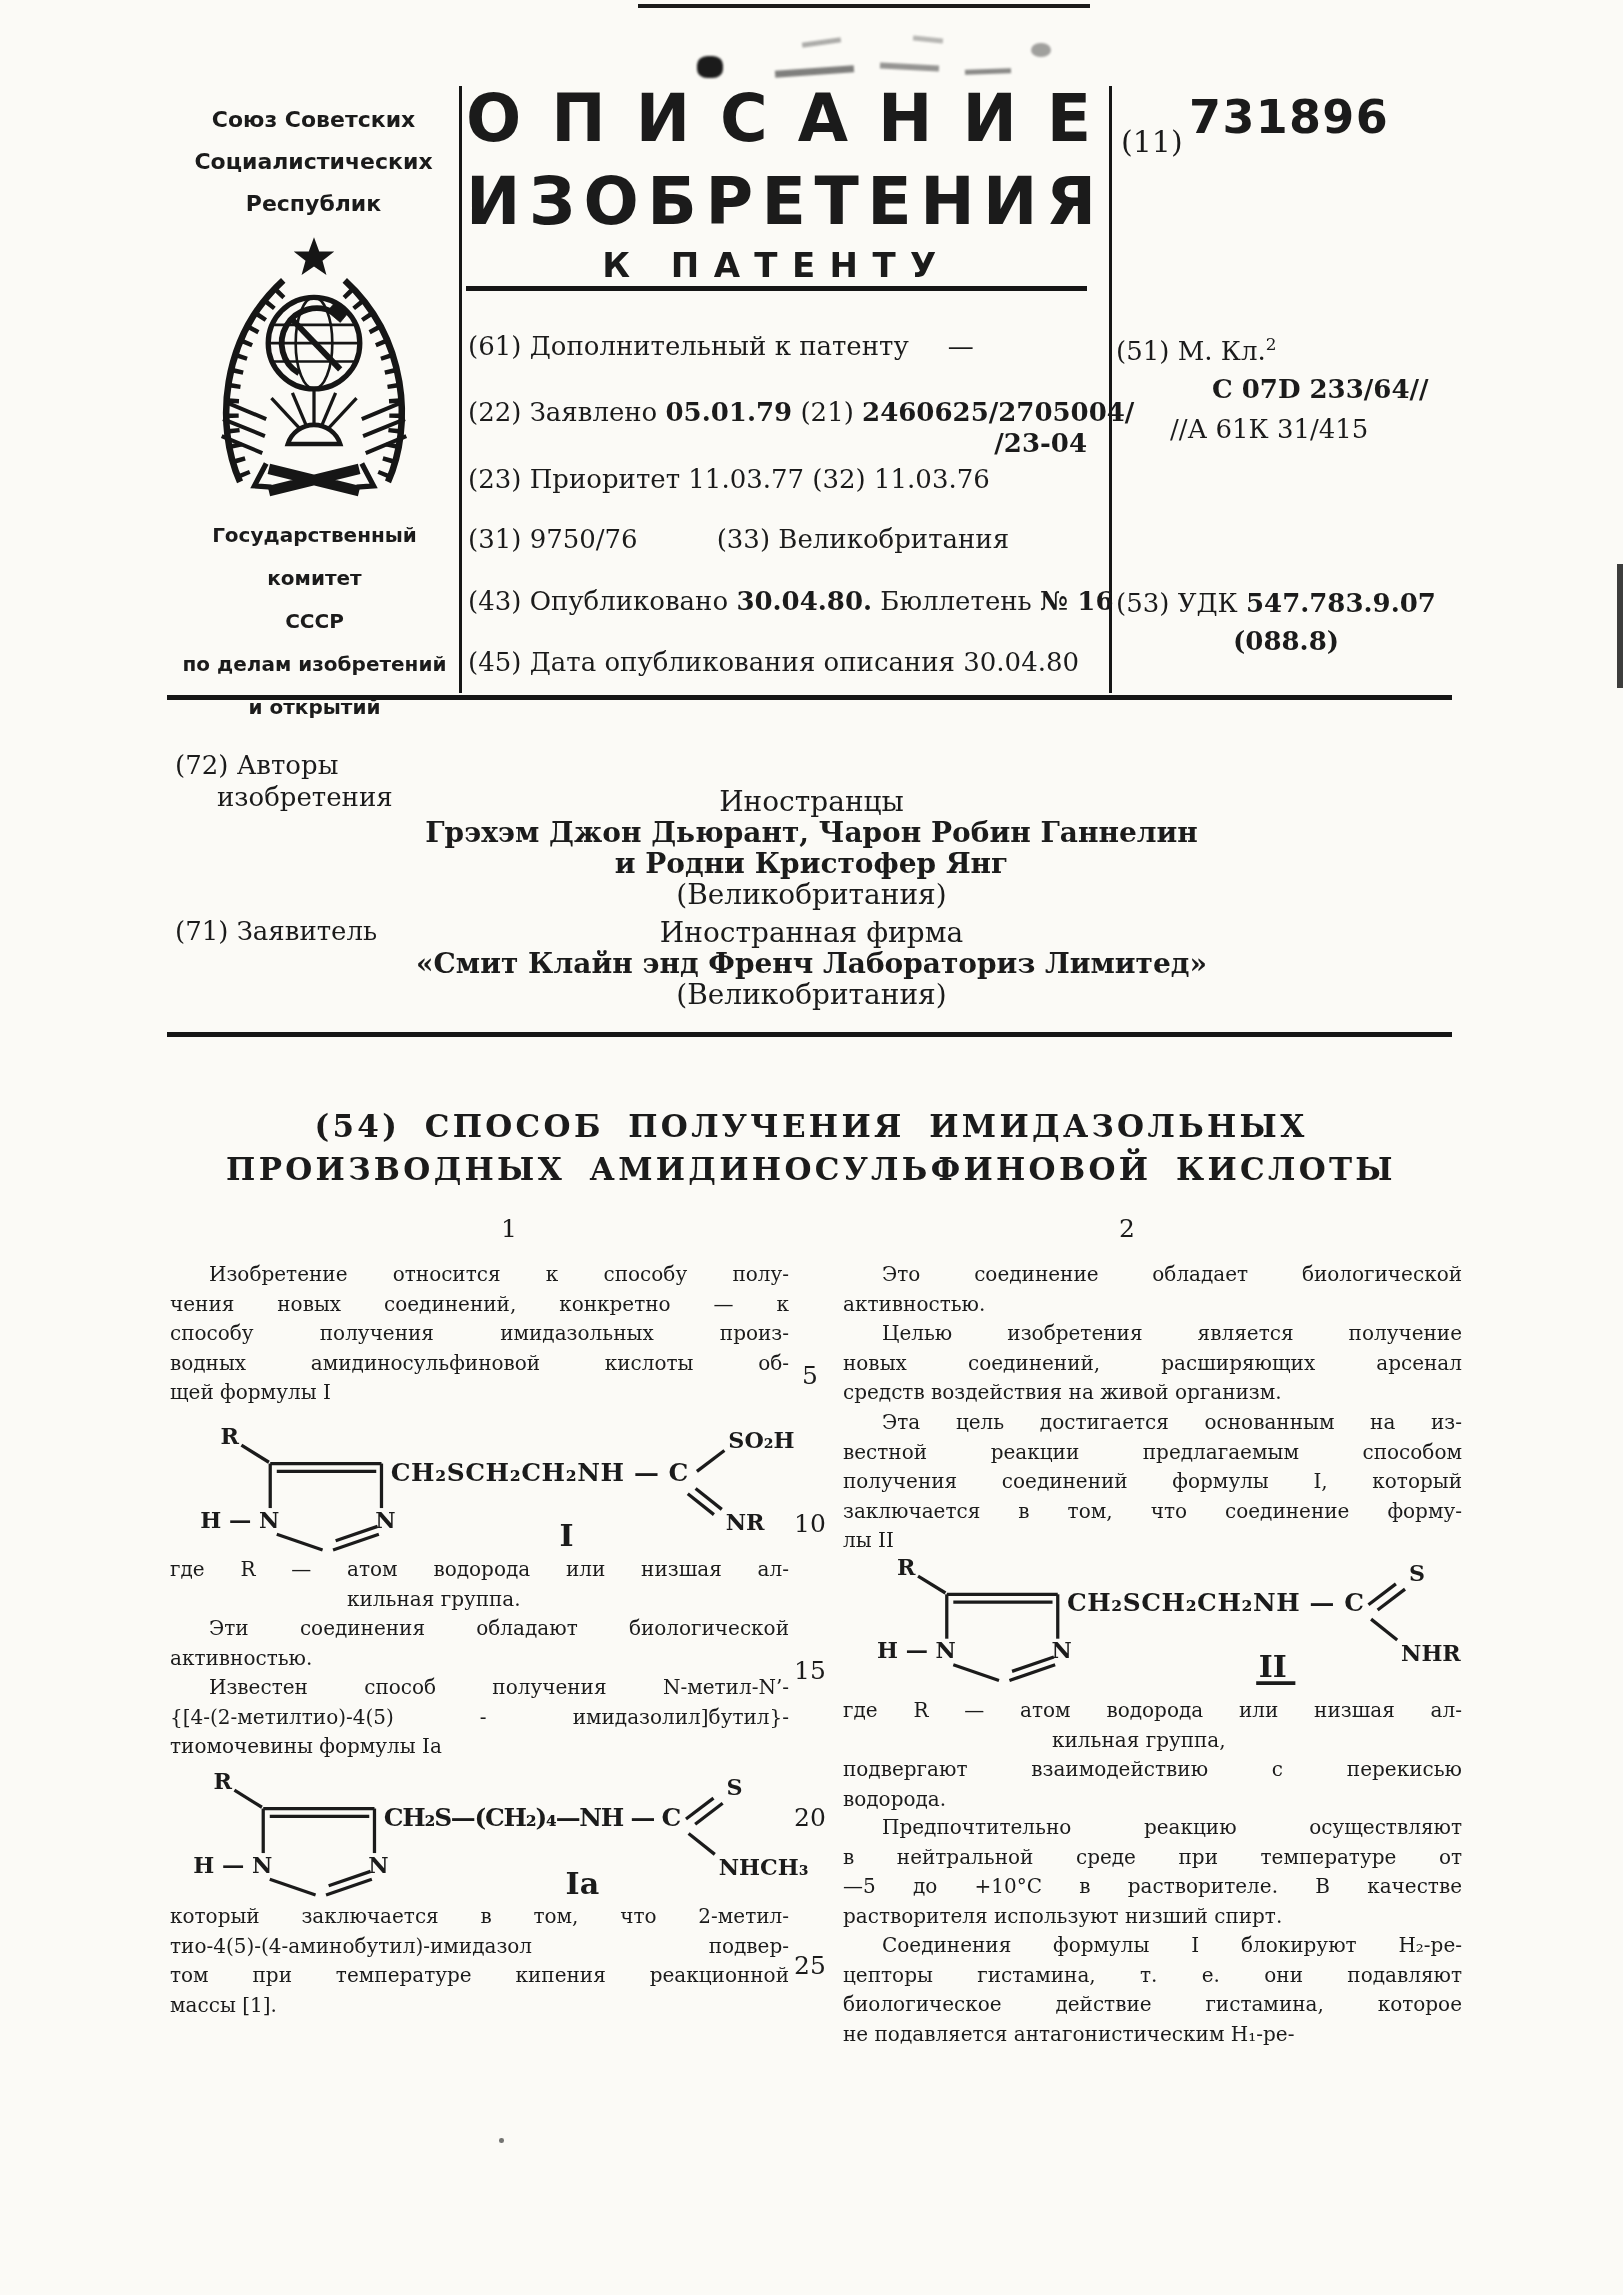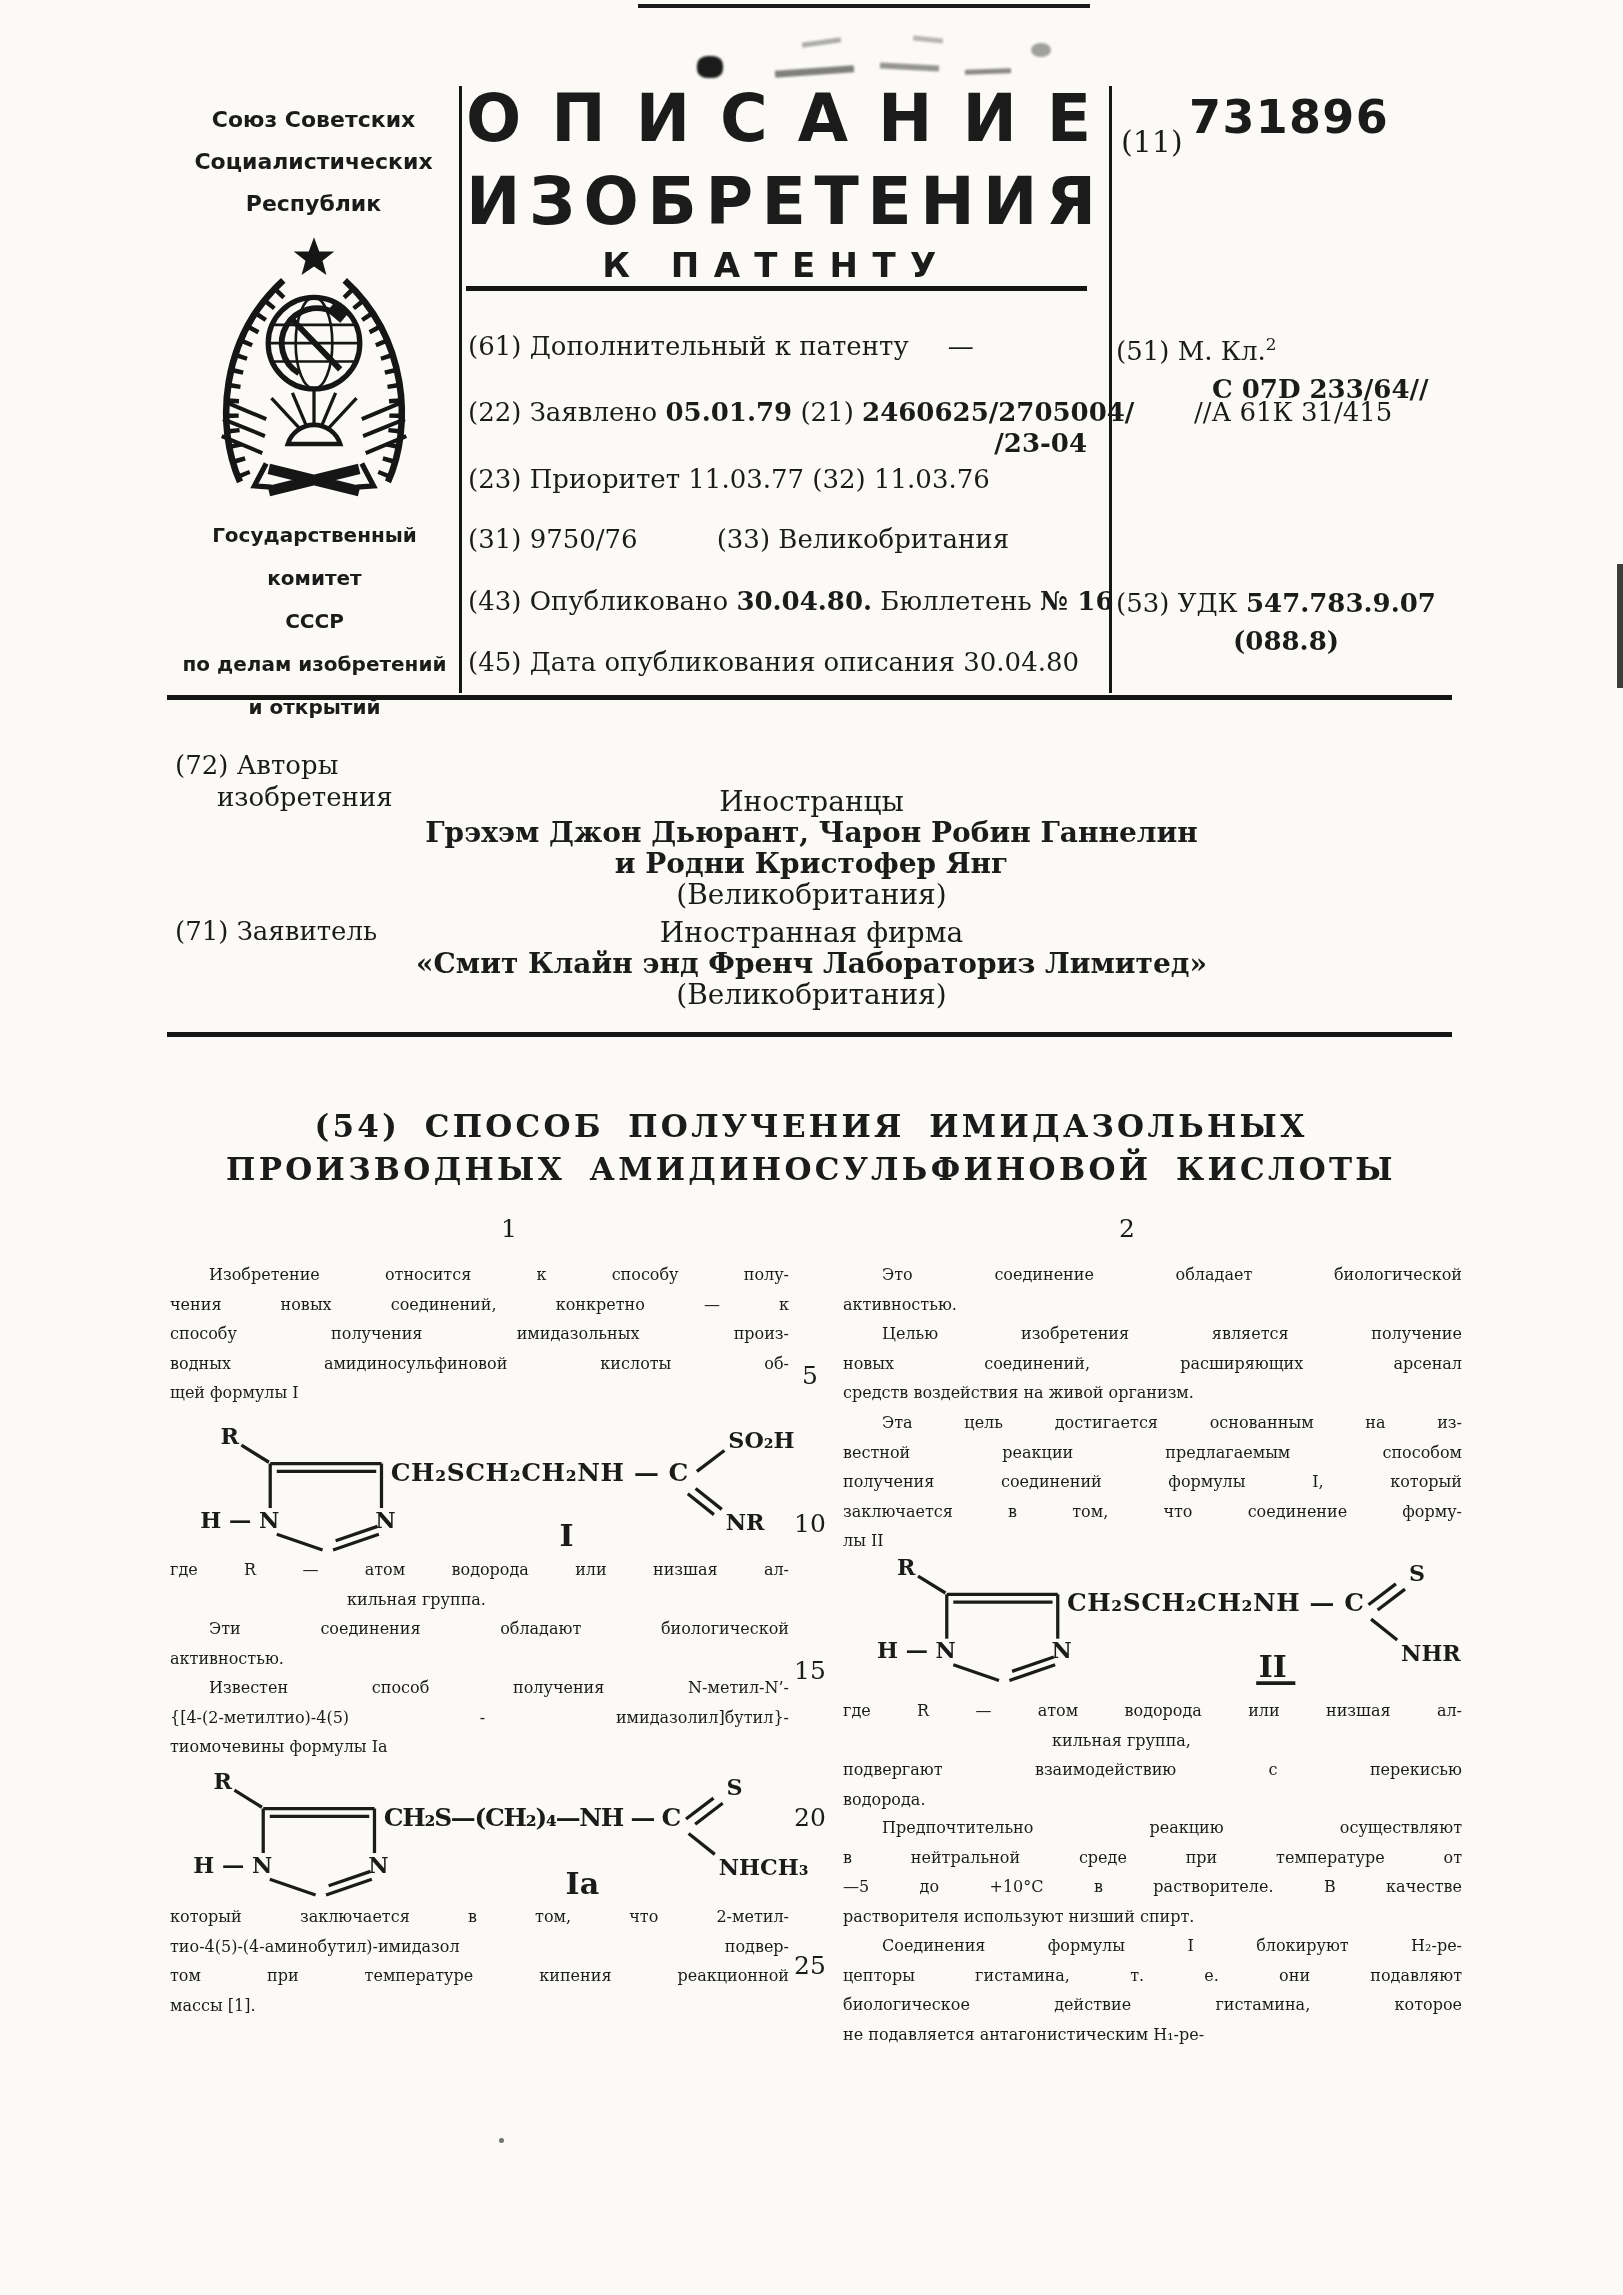--- a/index.html
+++ b/index.html
@@ -28,21 +28,21 @@
   #fleft .frow{width:619px;}
   
   .alabel{position:absolute;font-size:26px;}
   .acline{position:absolute;left:327px;width:969px;text-align:center;font-size:28px;}
   
   #title54{left:170px;top:1105px;width:1282px;text-align:center;font-weight:bold;font-size:31px;line-height:43px;letter-spacing:3.3px;word-spacing:10.5px;}
   
   .colnum{position:absolute;font-size:25px;}
   .gnum{position:absolute;left:789px;width:42px;text-align:center;font-size:25px;}
   .col{position:absolute;width:619px;}
-  .para{position:absolute;left:0;width:619px;font-size:16px;}
+  .para{position:absolute;left:0;width:619px;font-size:20px;}
   .bline{height:29.5px;line-height:29.5px;text-align:justify;text-align-last:justify;}
   .bline.blast{text-align-last:left;}
   
   .formula{position:absolute;overflow:visible;}
   .formula text{font-family:"DejaVu Serif","Liberation Serif",serif;font-weight:bold;fill:#1b1b1b;font-size:34px;}
   .formula .chain{font-size:38px;}
   .formula .flabel{font-size:46px;}
   
   #stamp{left:638px;top:3.9px;width:458px;height:85px;}
   .smk{position:absolute;background:#1b1b1b;}
@@ -132,21 +132,21 @@
     <div class="frow" style="left:468px;top:428px;text-align:right;"><span style="font-weight: bold;">/23-04</span></div>
     <div class="frow" style="left:468px;top:464px;"><span>(23) Приоритет 11.03.77 (32) 11.03.76</span></div>
     <div class="frow" style="left:468px;top:524px;"><span>(31) 9750/76</span><span style="margin-left: 79px;">(33)  Великобритания</span></div>
     <div class="frow" style="left:468px;top:586px;"><span>(43) Опубликовано </span><span style="font-weight: bold;">30.04.80.</span><span> Бюллетень </span><span style="font-weight: bold;">№ 16</span></div>
     <div class="frow" style="left:468px;top:647px;"><span>(45) Дата  опубликования  описания  30.04.80</span></div>
   </div>
 
   <div id="fright">
     <div class="frow" style="left:1116px;top:329px;"><span>(51) М. Кл.</span><sup>2</sup></div>
     <div class="frow" style="left:1212px;top:374px;"><span style="font-weight: bold;">С 07D 233/64//</span></div>
-    <div class="frow" style="left:1170px;top:397px;margin-left:24px;"><span>//А 61К 31/415</span></div>
+    <div class="frow" style="left:1170px;top:414px;"><span>//А 61К 31/415</span></div>
     <div class="frow" style="left:1116px;top:588px;"><span>(53) УДК </span><span style="font-weight: bold;">547.783.9.07</span></div>
     <div class="frow" style="left:1233px;top:626px;"><span style="font-weight: bold;">(088.8)</span></div>
   </div>
 
   <div class="rule" style="left:167px;top:695px;width:1285px;height:4.6px;"></div>
 
   <div class="alabel" style="left:175px;top:750px;">(72) Авторы</div>
   <div class="alabel" style="left:217px;top:782px;">изобретения</div>
   <div class="acline" style="top:785px;">Иностранцы</div>
   <div class="acline b" style="top:816px;">Грэхэм Джон Дьюрант, Чарон Робин Ганнелин</div>

